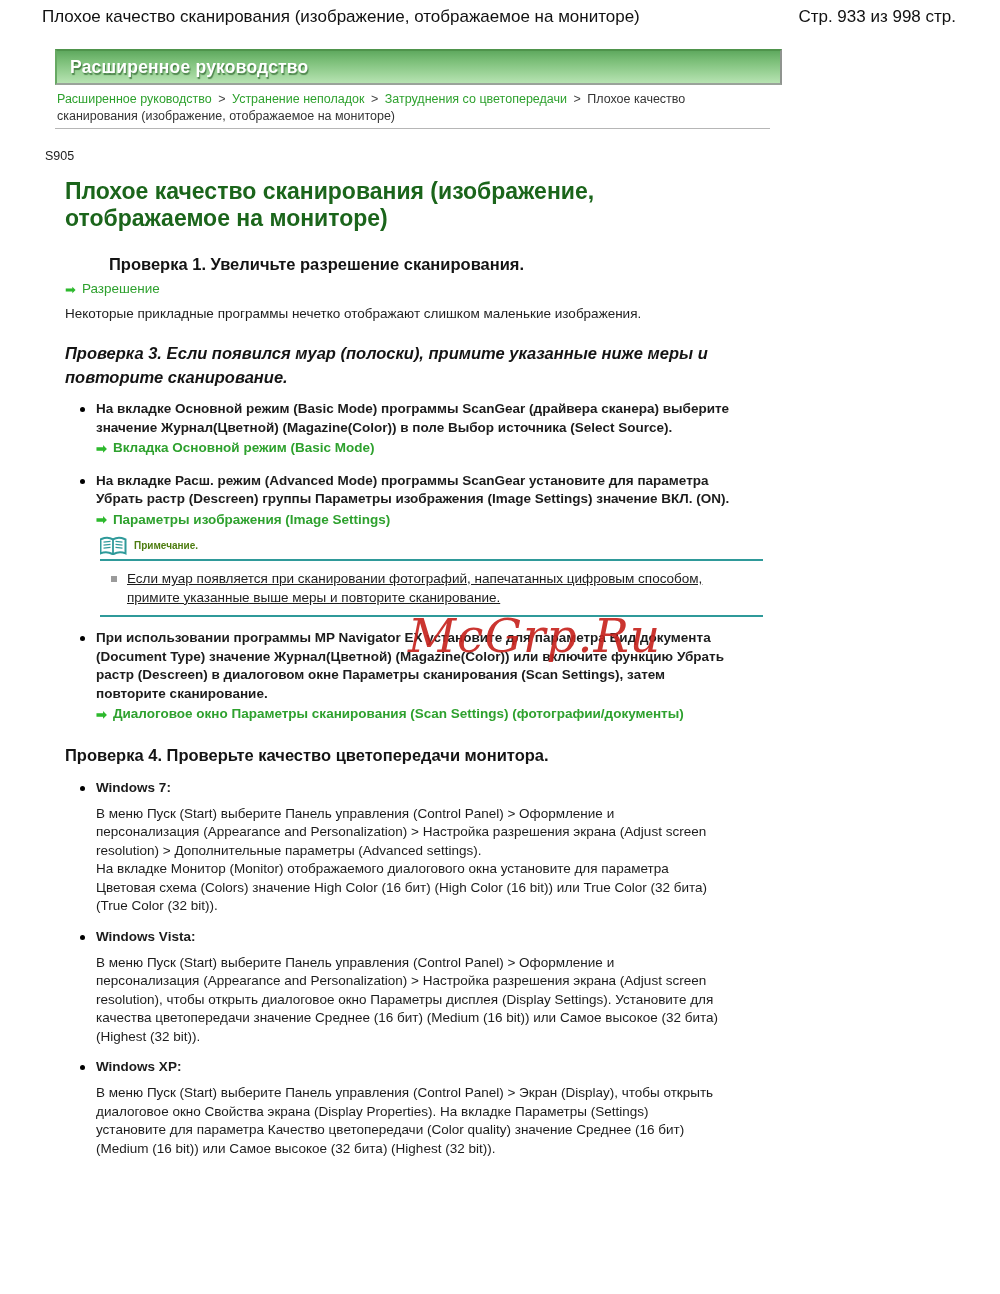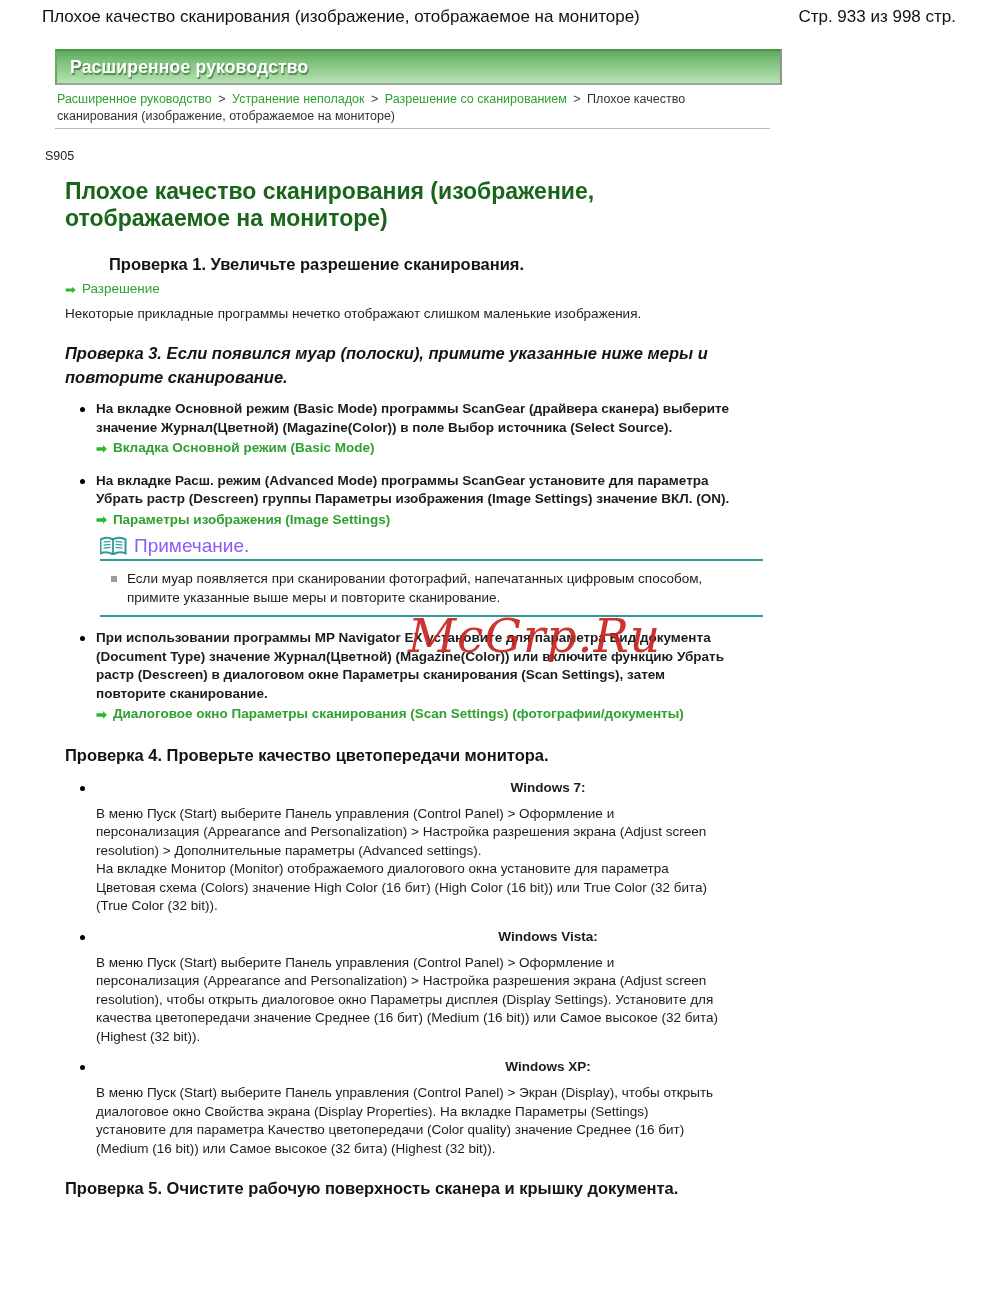--- a/index.html
+++ b/index.html
@@ -73,36 +73,36 @@
   .bullet::before {
     content:""; position:absolute; left:-1px; top:7px;
     width:5px; height:5px; border-radius:50%; background:#000;
   }
   .bullet .link-row { margin-top:2px; }
 
   
   .note-box { margin:6px 0 0 35px; width:663px; }
   .note-header { display:flex; align-items:center; }
   .note-book-icon { margin-right:7px; flex:0 0 auto; }
-  .note-title { font-size:19px; font-weight:normal; color:#8b5cf6; line-height:22px; }
+  .note-title { font-size:10px; font-weight:bold; color:#4d7c0f; line-height:22px; }
   .note-rule { border:0; border-top:2px solid #2f9a9a; margin-top:2px; }
   .note-item { position:relative; margin:9px 0 8px 10px; padding-left:17px;
-               width:600px; font-size:13.5px; line-height:18.5px; }
+               width:600px; font-size:13.5px; line-height:18.5px;text-decoration:underline; }
   .note-item::before {
     content:""; position:absolute; left:1px; top:6px; width:6px; height:6px; background:#9b9b9b;
   }
 
   .b3 { margin-top:12px; }
 
   .os-item { margin-top:12px; position:relative; padding-left:15px; margin-left:16px; }
   .os-item::before {
     content:""; position:absolute; left:-1px; top:7px;
     width:5px; height:5px; border-radius:50%; background:#000;
   }
-  .os-label { font-size:13.5px; font-weight:bold; line-height:18px;text-align:center; }
+  .os-label { font-size:13.5px; font-weight:bold; line-height:18px; }
   .os-body { margin-top:8px; width:625px; font-size:13.5px; line-height:18.5px; white-space:pre-line; }
 
   
   .watermark {
     position:absolute; left:408px; top:608px; z-index:10;
     font-family:"DejaVu Serif", serif; font-style:italic;
     font-size:47px; color:#c7241f; white-space:nowrap; letter-spacing:1px;
     opacity:.92; pointer-events:none;
   }
 </style>
@@ -118,21 +118,21 @@
 
   <div class="banner">
     <span class="banner-title">Расширенное руководство</span>
   </div>
 
   <div class="breadcrumb">
     <span class="bc-link">Расширенное руководство</span>
     <span class="bc-sep">&gt;</span>
     <span class="bc-link">Устранение неполадок</span>
     <span class="bc-sep">&gt;</span>
-    <span class="bc-link">Разрешение со сканированием</span>
+    <span class="bc-link">Затруднения со цветопередачи</span>
     <span class="bc-sep">&gt;</span>
     <span>Плохое качество сканирования (изображение, отображаемое на мониторе)</span>
   </div>
   <hr class="header-rule">
 
   <div class="doc-code">S905</div>
 
   <div class="article">
 
     <h1 class="article-title">Плохое качество сканирования (изображение, отображаемое на мониторе)</h1>
@@ -205,19 +205,18 @@
     <div class="os-item">
       <div class="os-label">Windows Vista:</div>
       <div class="os-body">В меню Пуск (Start) выберите Панель управления (Control Panel) &gt; Оформление и персонализация (Appearance and Personalization) &gt; Настройка разрешения экрана (Adjust screen resolution), чтобы открыть диалоговое окно Параметры дисплея (Display Settings). Установите для качества цветопередачи значение Среднее (16 бит) (Medium (16 bit)) или Самое высокое (32 бита) (Highest (32 bit)).</div>
     </div>
 
     <div class="os-item">
       <div class="os-label">Windows XP:</div>
       <div class="os-body">В меню Пуск (Start) выберите Панель управления (Control Panel) &gt; Экран (Display), чтобы открыть диалоговое окно Свойства экрана (Display Properties). На вкладке Параметры (Settings) установите для параметра Качество цветопередачи (Color quality) значение Среднее (16 бит) (Medium (16 bit)) или Самое высокое (32 бита) (Highest (32 bit)).</div>
     </div>
 
-    <h2 class="check-heading mt-check5">Проверка 5. Очистите рабочую поверхность сканера и крышку документа.</h2>
 
   </div>
 
   <div class="watermark">McGrp.Ru</div>
 
 </div>
 
 </body></html>

